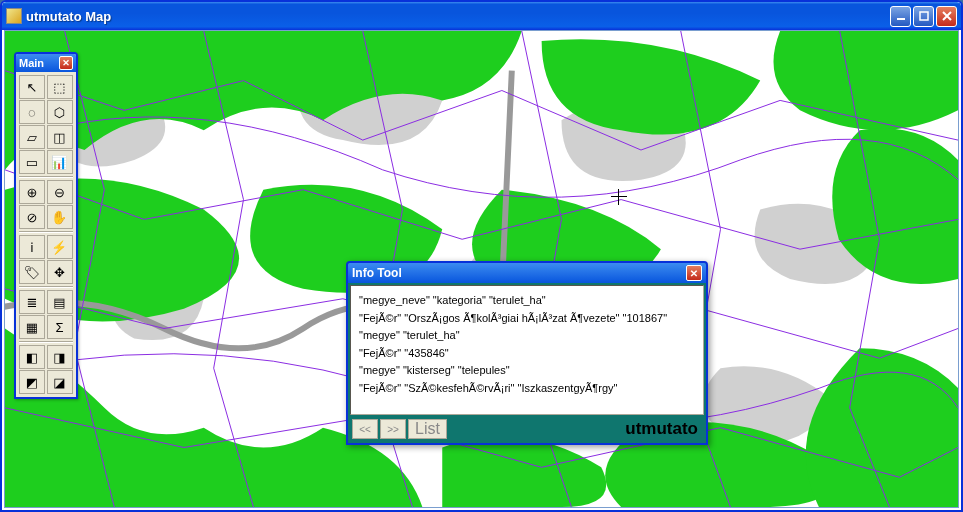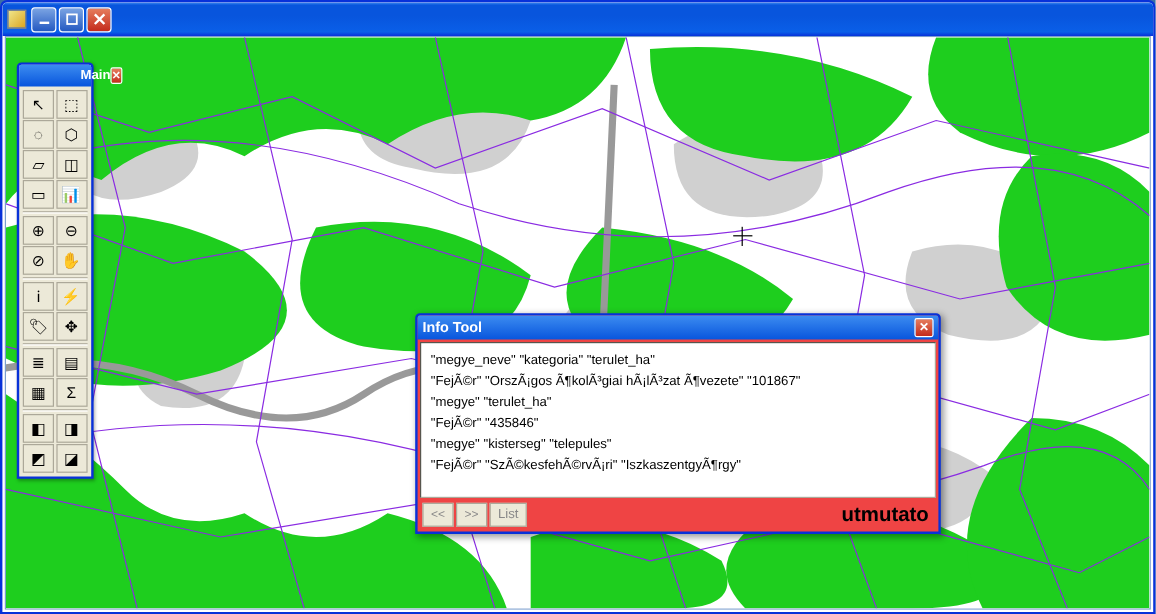--- a/index.html
+++ b/index.html
@@ -18,51 +18,52 @@
   
   .content-area { position: absolute; top: 28px; left: 2px; right: 2px; bottom: 2px; border: 1px solid #7a9ecf; overflow: hidden; }
   
   
   .map-canvas { position: absolute; inset: 0; background: #fff; }
   .map-canvas svg { width: 100%; height: 100%; }
   
   
   .toolbox { position: absolute; top: 52px; left: 14px; width: 64px; background: #ece9d8; border: 2px solid #0831d9; border-radius: 4px 4px 0 0; box-shadow: 1px 1px 3px rgba(0,0,0,.3); }
   .toolbox .tb-title { height: 18px; background: linear-gradient(to bottom,#3c8cf0,#0855dd); color: white; font-weight: bold; font-size: 11px; display: flex; align-items: center; padding: 0 3px; border-radius: 2px 2px 0 0; }
-  .toolbox .tb-title .tb-text { flex: 1; margin-left: 48px; }
+  .toolbox .tb-title .tb-text { flex: 1; }
   .toolbox .tb-close { width: 14px; height: 14px; background: linear-gradient(to bottom,#e67e5e,#c42b1c); border: 1px solid #fff; border-radius: 2px; display: flex; align-items: center; justify-content: center; color: white; font-size: 9px; font-weight: bold; }
   .tool-grid { display: grid; grid-template-columns: 1fr 1fr; gap: 1px; padding: 3px; }
   .tool-btn { width: 26px; height: 24px; background: #ece9d8; border: 1px solid #aca899; display: flex; align-items: center; justify-content: center; font-size: 13px; }
   .tool-sep { grid-column: 1/3; height: 2px; border-top: 1px solid #aca899; border-bottom: 1px solid #fff; margin: 1px 0; }
   
   
-  .info-window { position: absolute; top: 261px; left: 346px; width: 438px; background: #ef4444; border: 2px solid #0831d9; border-radius: 4px 4px 0 0; box-shadow: 2px 2px 6px rgba(0,0,0,.4); }
+  .info-window { position: absolute; top: 261px; left: 346px; width: 362px; background: #0f766e; border: 2px solid #0831d9; border-radius: 4px 4px 0 0; box-shadow: 2px 2px 6px rgba(0,0,0,.4); }
   .info-window .iw-title { height: 20px; background: linear-gradient(to bottom,#3c8cf0,#0855dd); color: white; font-weight: bold; font-size: 12px; display: flex; align-items: center; padding: 0 4px; border-radius: 2px 2px 0 0; }
   .info-window .iw-title .iw-text { flex: 1; }
   .info-window .iw-close { width: 16px; height: 16px; background: linear-gradient(to bottom,#e67e5e,#c42b1c); border: 1px solid #fff; border-radius: 2px; display: flex; align-items: center; justify-content: center; color: white; font-size: 10px; font-weight: bold; }
   .info-body { background: #fff; margin: 2px; border: 1px inset #aca899; height: 130px; overflow-y: scroll; padding: 6px 8px; font-family: Arial, sans-serif; font-size: 11px; line-height: 1.6; }
   .info-body .info-row { white-space: nowrap; }
   .info-footer { display: flex; align-items: center; padding: 2px 4px 4px; gap: 2px; }
   .info-footer .nav-btn { width: 26px; height: 20px; background: #ece9d8; border: 1px solid #aca899; color: #888; font-size: 10px; display: flex; align-items: center; justify-content: center; }
-  .info-footer .list-btn { height: 20px; padding: 0 6px; background: #ece9d8; border: 1px solid #aca899; color: #888; font-size: 11px; display: flex; align-items: center; }
+  .info-footer .list-btn { height: 20px; padding: 0 6px; background: #ece9d8; border: 1px solid #aca899; color: #888; font-size: 16px; display: flex; align-items: center; }
   .info-footer .spacer { flex: 1; }
   .info-footer .source { font-weight: bold; font-size: 17px; padding-right: 4px; }
   
   
   .crosshair { position: absolute; top: 158px; left: 606px; width: 16px; height: 16px; pointer-events: none; }
   .crosshair::before, .crosshair::after { content:''; position:absolute; background:#000; }
   .crosshair::before { left:7px; top:0; width:1px; height:16px; }
   .crosshair::after { top:7px; left:0; height:1px; width:16px; }
 </style>
 </head>
 <body>
 
 <div class="window-main">
   <div class="titlebar">
     <div class="app-icon"></div>
+    <div class="title-text">utmutato Map</div>
     <div class="win-btns">
       <div class="win-btn min">
           <svg viewBox="0 0 12 12">
             <rect x="2" y="8" width="8" height="2" fill="white"></rect>
           </svg>
         </div>
       <div class="win-btn max">
           <svg viewBox="0 0 12 12">
             <rect x="2" y="2" width="8" height="8" fill="none" stroke="white" stroke-width="1.5"></rect>
           </svg>

